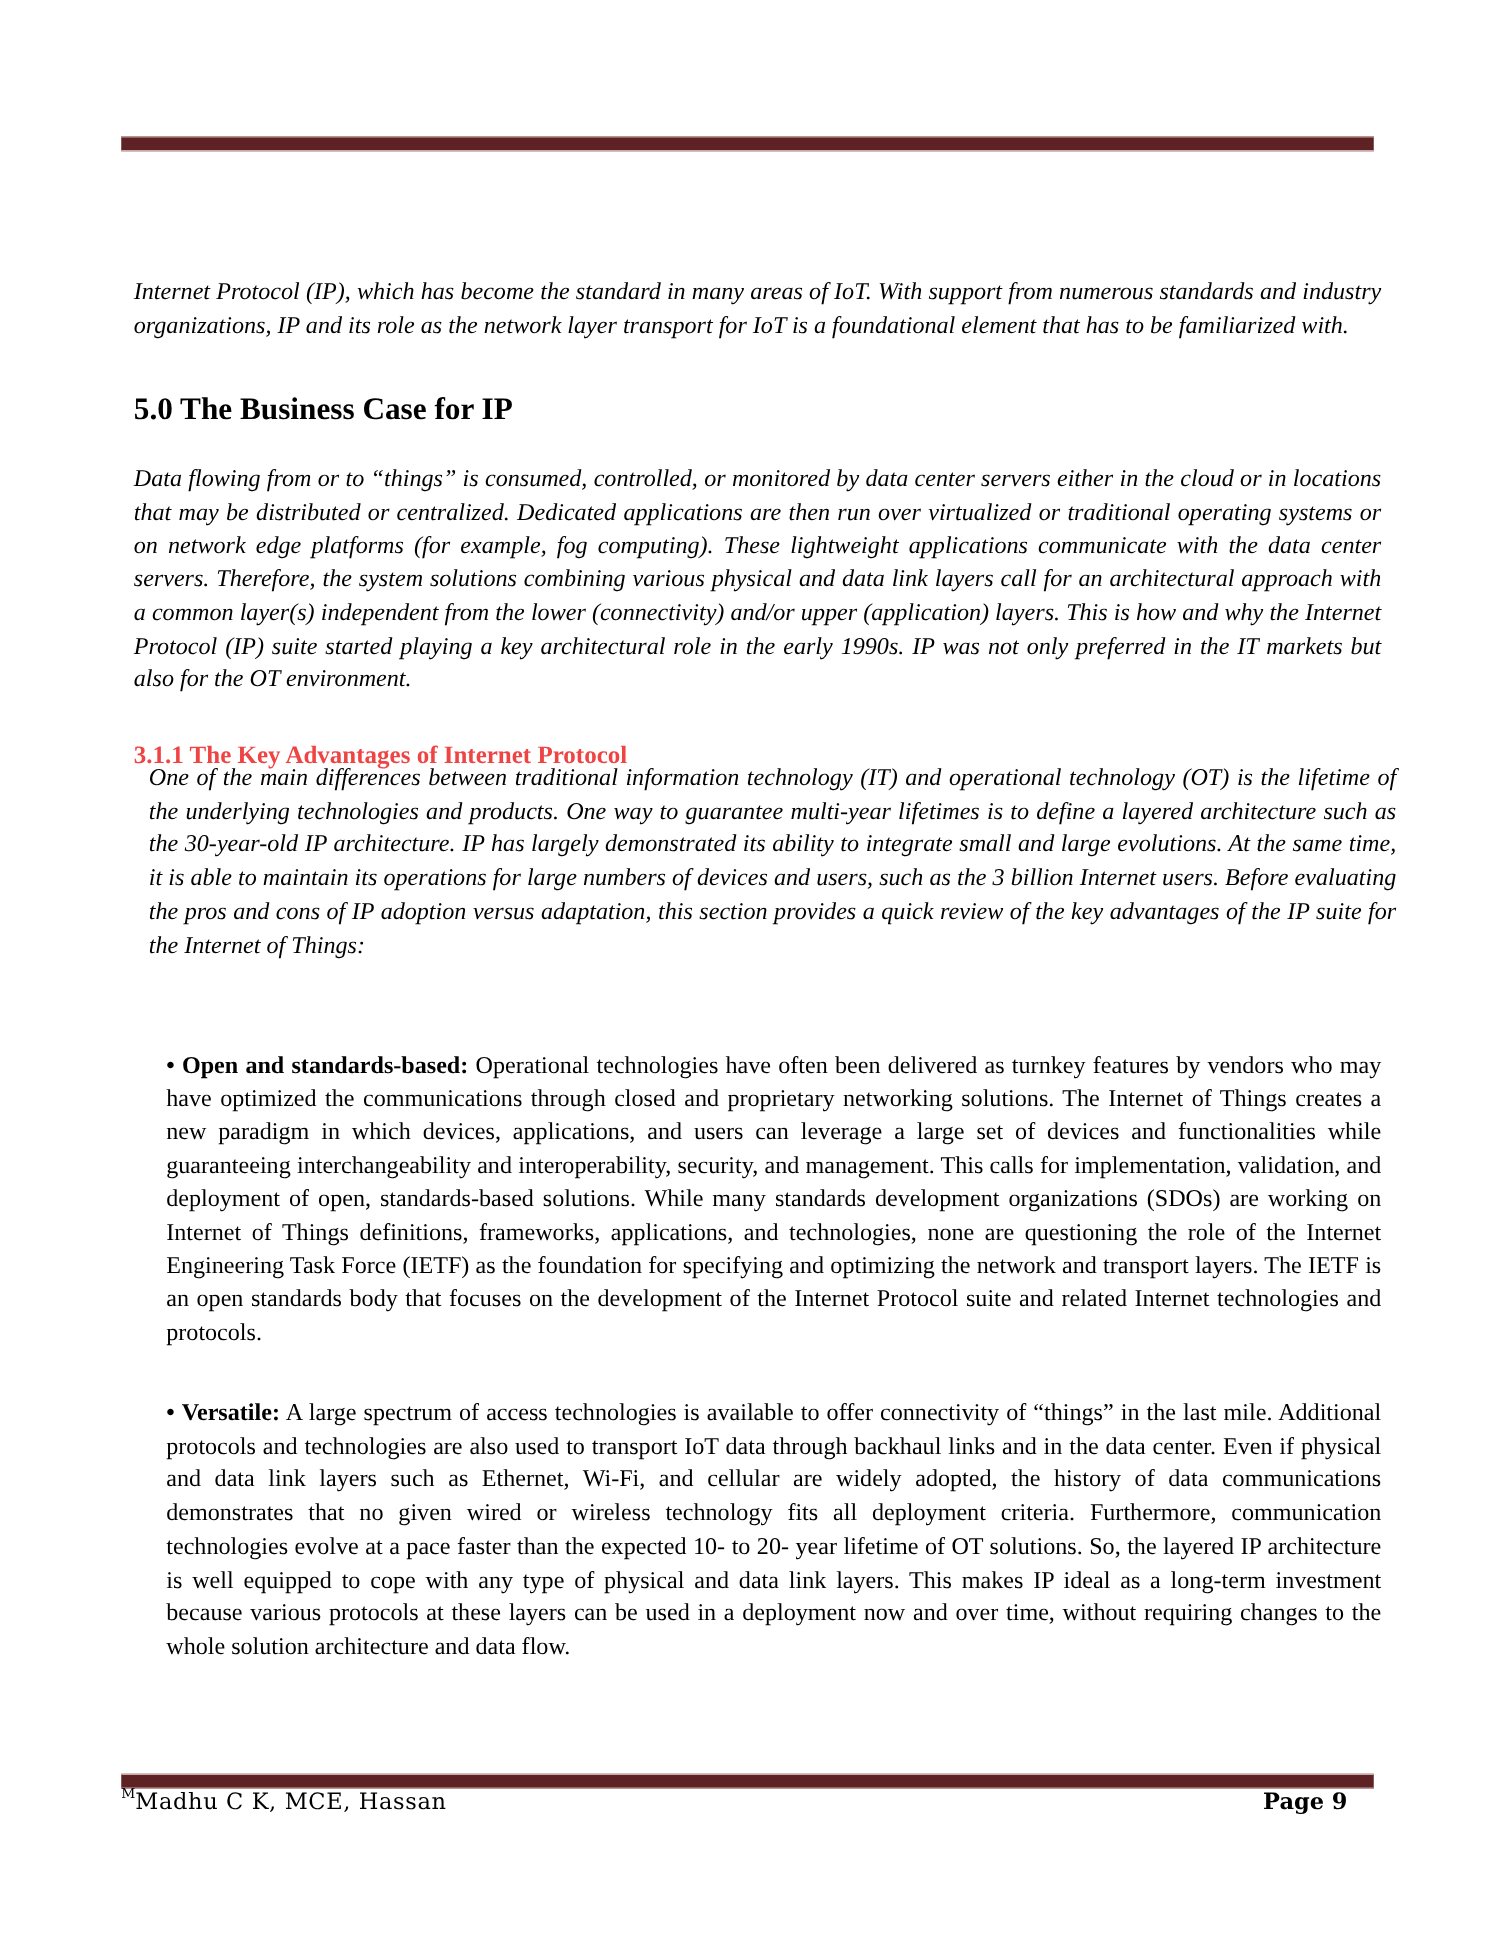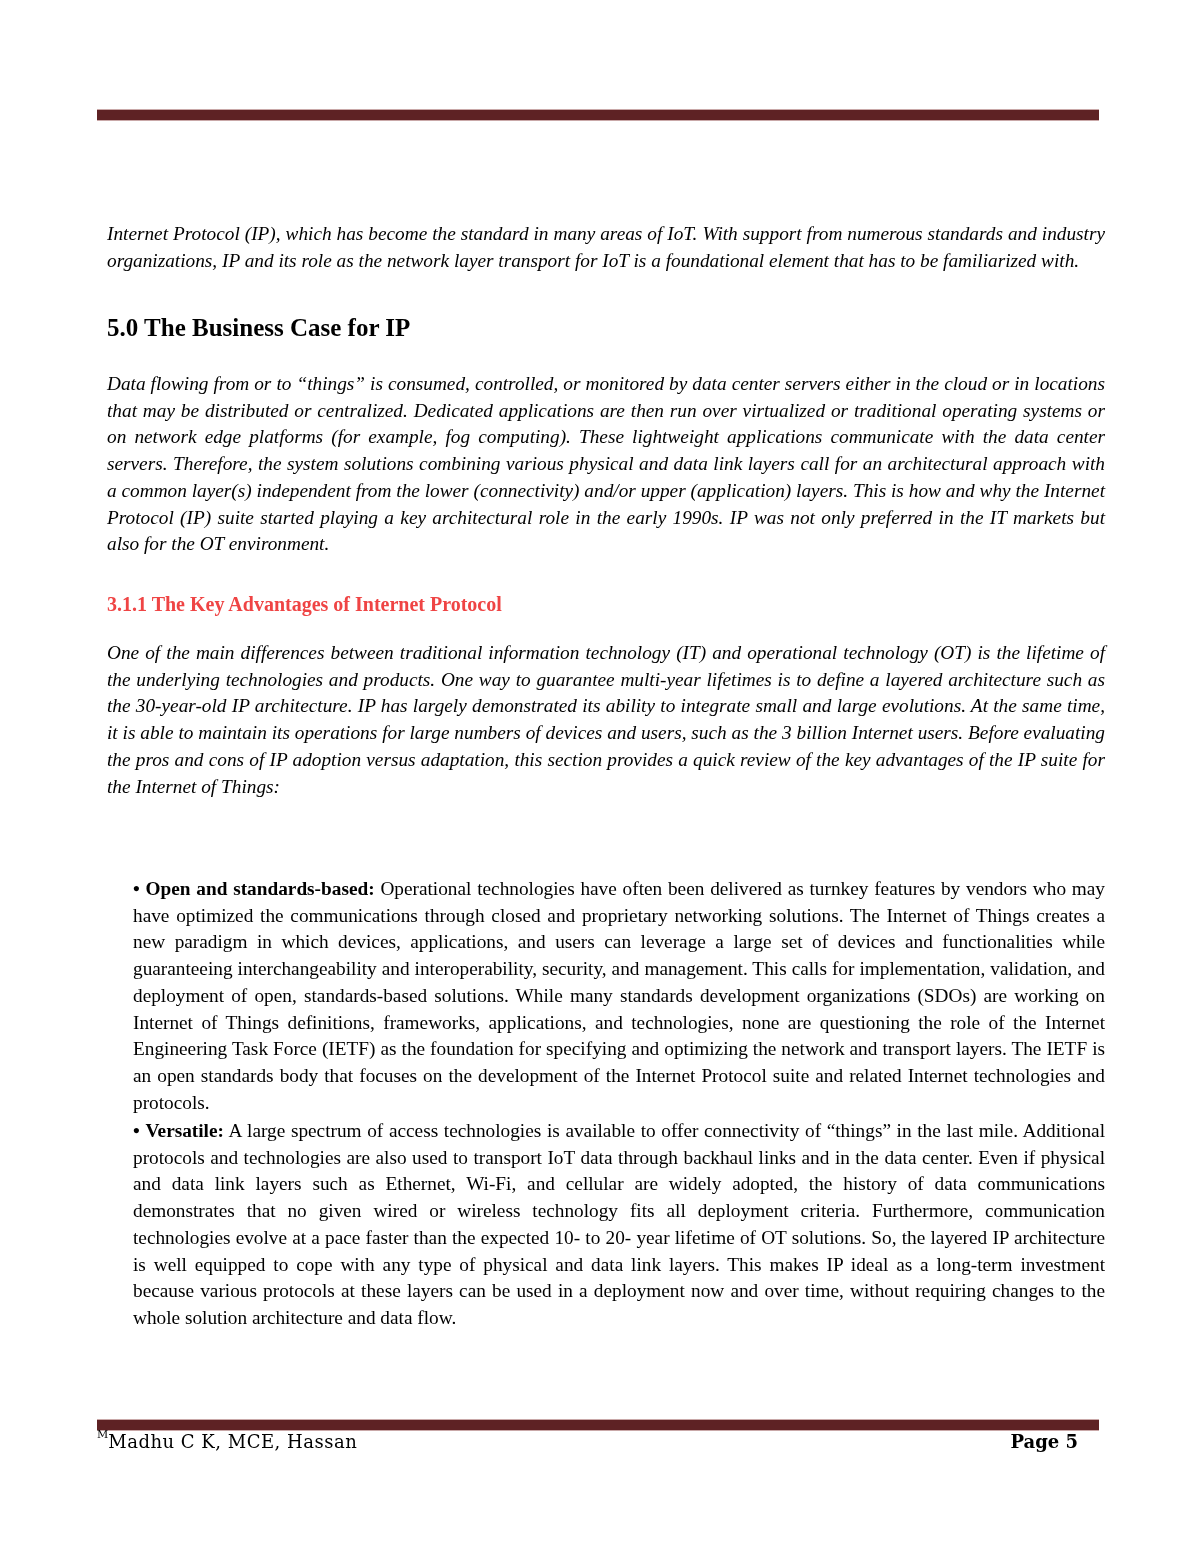--- a/index.html
+++ b/index.html
@@ -17,23 +17,23 @@
 
     .title { position: absolute; left: 0; width: 1200px; top: 154px; text-align: center;
              font-weight: bold; font-size: 28px; letter-spacing: -0.3px; }
 
     .body { position: absolute; left: 107px; width: 998px; font-size: 19.3px; line-height: 26.7px;
             text-align: justify; font-style: italic; }
     .intro { top: 221px; }
     h2 { position: absolute; left: 107px; top: 314px; margin: 0; font-size: 25px; font-weight: bold; }
     .p31 { top: 371px; }
     h3 { position: absolute; left: 107px; top: 593px; margin: 0; font-size: 20px; font-weight: bold; color: #ef4444; }
-    .p311 { top: 640px; }
+    .p311 { top: 610px; margin-left: 12px; }
     .bullet { position: absolute; left: 133px; width: 972px; font-size: 19.3px; line-height: 26.7px; text-align: justify; }
-    .b1 { top: 840px; margin-top: 36px; }
+    .b1 { top: 840px; }
     .b2 { top: 1118px; font-family: Liberation Serif, serif; }
     .bullet b { font-weight: bold; }
 
     .ftr { position: absolute; left: 97px; right: 122px; top: 1433px;
            display: flex; justify-content: space-between; align-items: flex-end;
            font-family: "DejaVu Serif", "Liberation Serif", serif; font-size: 18px; line-height: 1; }
     .ftr .name { letter-spacing: 0.5px; margin-top: 24px; }
     .ftr .mark { font-size: 11px; vertical-align: top; position: relative; top: -4px; }
     .ftr .pg { font-weight: bold; }
   </style>
@@ -61,16 +61,16 @@
 
   <div class="bullet b2">
     <b>•</b>
     <b>Versatile:</b>
     <span>A large spectrum of access technologies is available to offer connectivity of “things” in the last mile. Additional protocols and technologies are also used to transport IoT data through backhaul links and in the data center. Even if physical and data link layers such as Ethernet, Wi-Fi, and cellular are widely adopted, the history of data communications demonstrates that no given wired or wireless technology fits all deployment criteria. Furthermore, communication technologies evolve at a pace faster than the expected 10- to 20- year lifetime of OT solutions. So, the layered IP architecture is well equipped to cope with any type of physical and data link layers. This makes IP ideal as a long-term investment because various protocols at these layers can be used in a deployment now and over time, without requiring changes to the whole solution architecture and data flow.</span>
   </div>
 
   <div class="rule bot"></div>
   <div class="ftr">
     <span><span class="mark">M</span><span class="name">Madhu C K, MCE, Hassan</span></span>
-    <span class="pg">Page 5</span>
+    <span class="pg">Page 9</span>
   </div>
 
 </div>
 
 </body></html>

